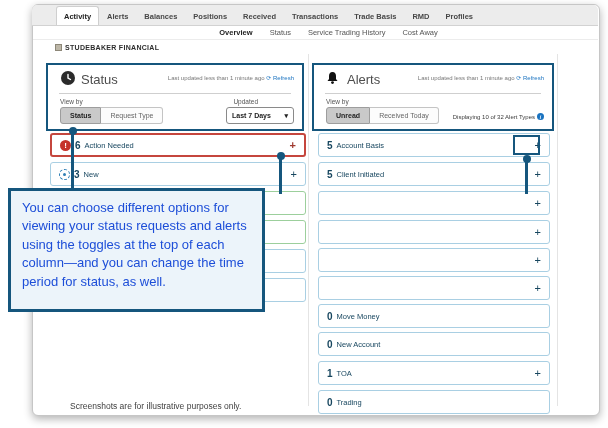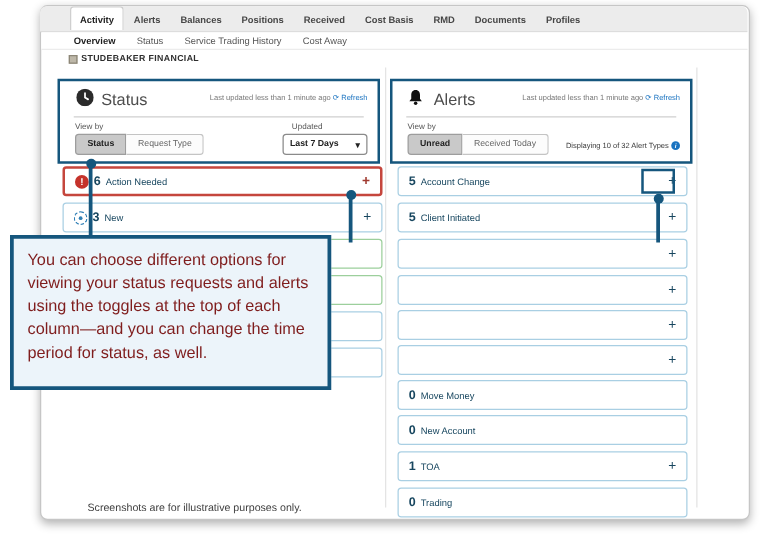--- a/index.html
+++ b/index.html
@@ -7,29 +7,29 @@
   #stage { position:relative; width:608px; height:428px; overflow:hidden; }
 
   
   .window { position:absolute; left:32px; top:4px; width:568px; height:412px;
             background:#fff; border:1px solid #c6c6c6; border-radius:6px;
             box-shadow:0 3px 8px rgba(0,0,0,.3); }
 
   
   .tabbar { position:absolute; left:32px; top:5px; width:566px; height:21px;
             background:#ececec; border-bottom:1px solid #d2d2d2; border-radius:5px 5px 0 0;
-            display:flex; align-items:flex-start; padding-left:24px; }
+            display:flex; align-items:center; padding-left:24px; }
   .tab { font-size:7.5px; font-weight:bold; color:#474747; padding:5px 7px 4px;
          border:1px solid transparent; border-bottom:none; cursor:pointer; white-space:nowrap; }
   .tab.active { background:#fff; border-color:#cfcfcf; color:#222; border-radius:3px 3px 0 0; }
 
   
   .subnav { position:absolute; left:33px; top:26px; width:565px; height:14px; background:#fff;
             display:flex; align-items:center; padding-left:26px; gap:17px;
-            border-bottom:1px solid #ececec; }
+            border-bottom:1px solid #ececec;justify-content:center; }
   .subnav-item { font-size:7.5px; color:#555; cursor:pointer; white-space:nowrap; }
   .subnav-item.active { font-weight:bold; color:#1d1d1d; }
 
   
   .brand { position:absolute; left:33px; top:41px; width:565px; height:13px;
            display:flex; align-items:center; padding-left:22px; gap:3px; }
   .brand-icon { width:7px; height:7px; background:#bdb7a8; border:1px solid #8d8778; display:inline-block; }
   .brand-name { font-size:7px; font-weight:bold; color:#2d2d2d; letter-spacing:.3px; }
 
   
@@ -78,44 +78,44 @@
 
   
   .plus-hl { position:absolute; border:2px solid #15567d; background:transparent; z-index:3; }
 
   
   .conn-line { position:absolute; width:3px; background:#15567d; z-index:4; }
   .conn-dot { position:absolute; width:8px; height:8px; border-radius:50%; background:#15567d; z-index:4; }
 
   
   .callout { position:absolute; background:#ecf4fa; border:3px solid #15567d; z-index:5;
-             padding:8px 11px; color:#7f1d1d; }
+             padding:8px 11px; color:#1d4ed8; }
   .callout.left { left:8px; top:188px; width:257px; height:124px; font-size:13px; line-height:1.42; }
   .callout.right { left:277px; top:193px; width:253px; height:105px; font-size:12.5px; line-height:1.4; }
 
   .disclaimer { position:absolute; left:70px; top:401px; font-size:8.5px; color:#3f3f3f; }
 
   svg { display:block; }
 </style>
 </head>
 <body>
 
 <div id="stage">
 
   <div class="window"></div>
 
   <div class="tabbar">
     <div class="tab active">Activity</div>
     <div class="tab">Alerts</div>
     <div class="tab">Balances</div>
     <div class="tab">Positions</div>
     <div class="tab">Received</div>
-    <div class="tab">Cost Basis</div>
+    <div class="tab">Transactions</div>
+    <div class="tab">Trade Basis</div>
     <div class="tab">RMD</div>
-    <div class="tab">Documents</div>
     <div class="tab">Profiles</div>
   </div>
 
   <div class="subnav">
     <div class="subnav-item active">Overview</div>
     <div class="subnav-item">Status</div>
     <div class="subnav-item">Service Trading History</div>
     <div class="subnav-item">Cost Away</div>
   </div>
 
@@ -199,21 +199,21 @@
     <span class="plus">+</span>
   </div>
 
   <div class="row green" style="left:50px; top:191px; width:256px;"></div>
   <div class="row green" style="left:50px; top:220px; width:256px;"></div>
   <div class="row" style="left:50px; top:249px; width:256px;"></div>
   <div class="row" style="left:50px; top:278px; width:256px;"></div>
 
   <div class="row" style="left:318px; top:133px; width:232px;">
     <span class="count">5</span>
-    <span class="lbl">Account Change</span>
+    <span class="lbl">Account Basis</span>
     <span class="plus">+</span>
   </div>
   <div class="row" style="left:318px; top:162px; width:232px;">
     <span class="count">5</span>
     <span class="lbl">Client Initiated</span>
     <span class="plus">+</span>
   </div>
   <div class="row alert-hidden" style="left:318px; top:191px; width:232px;">
     <span class="plus">+</span>
   </div>

